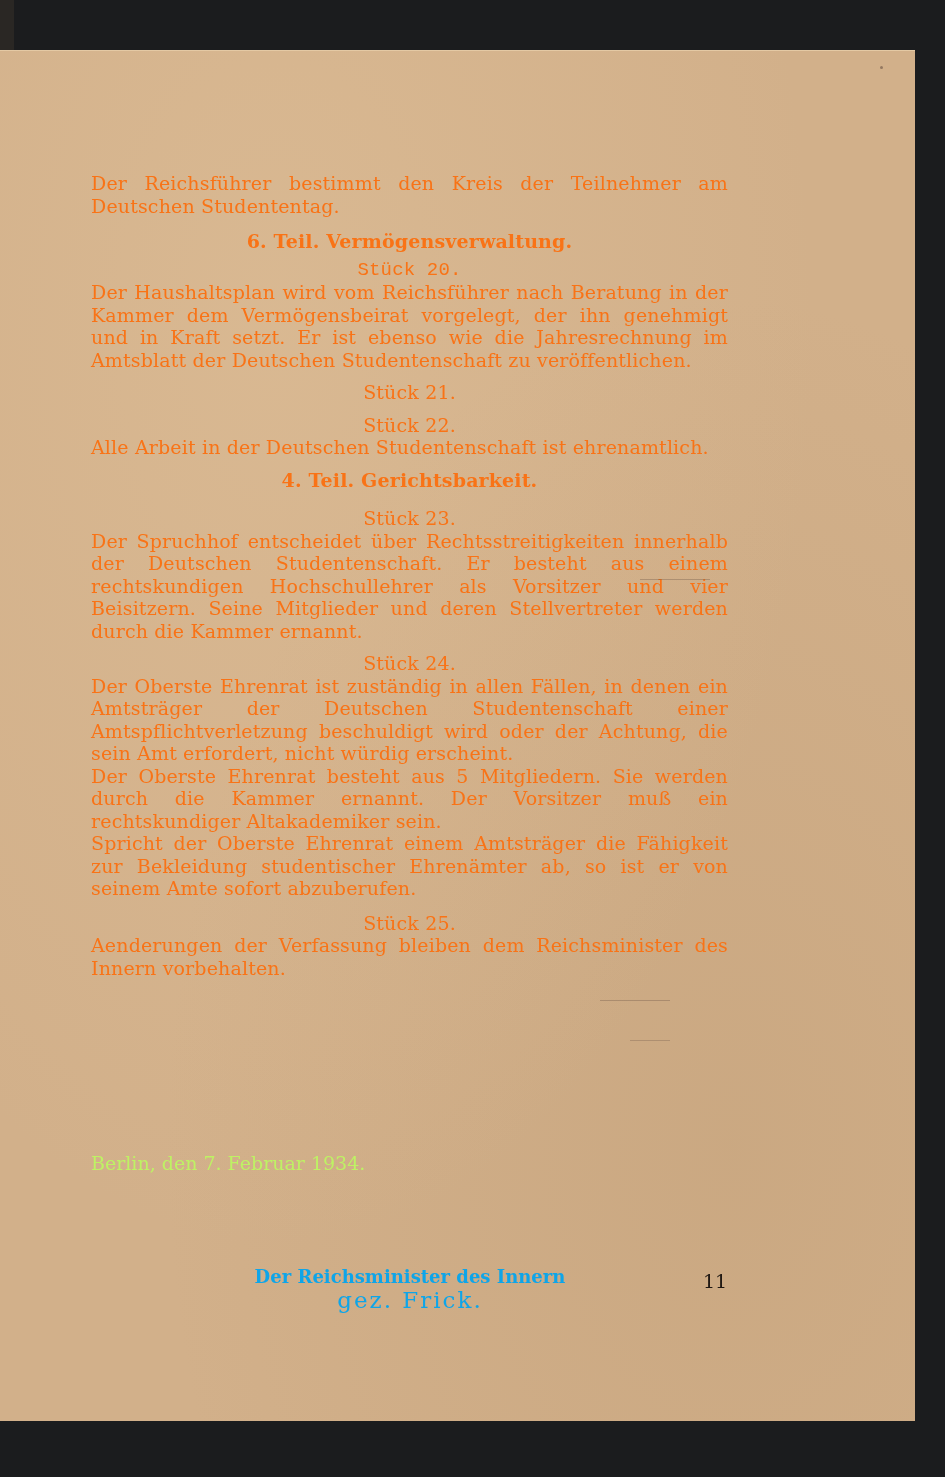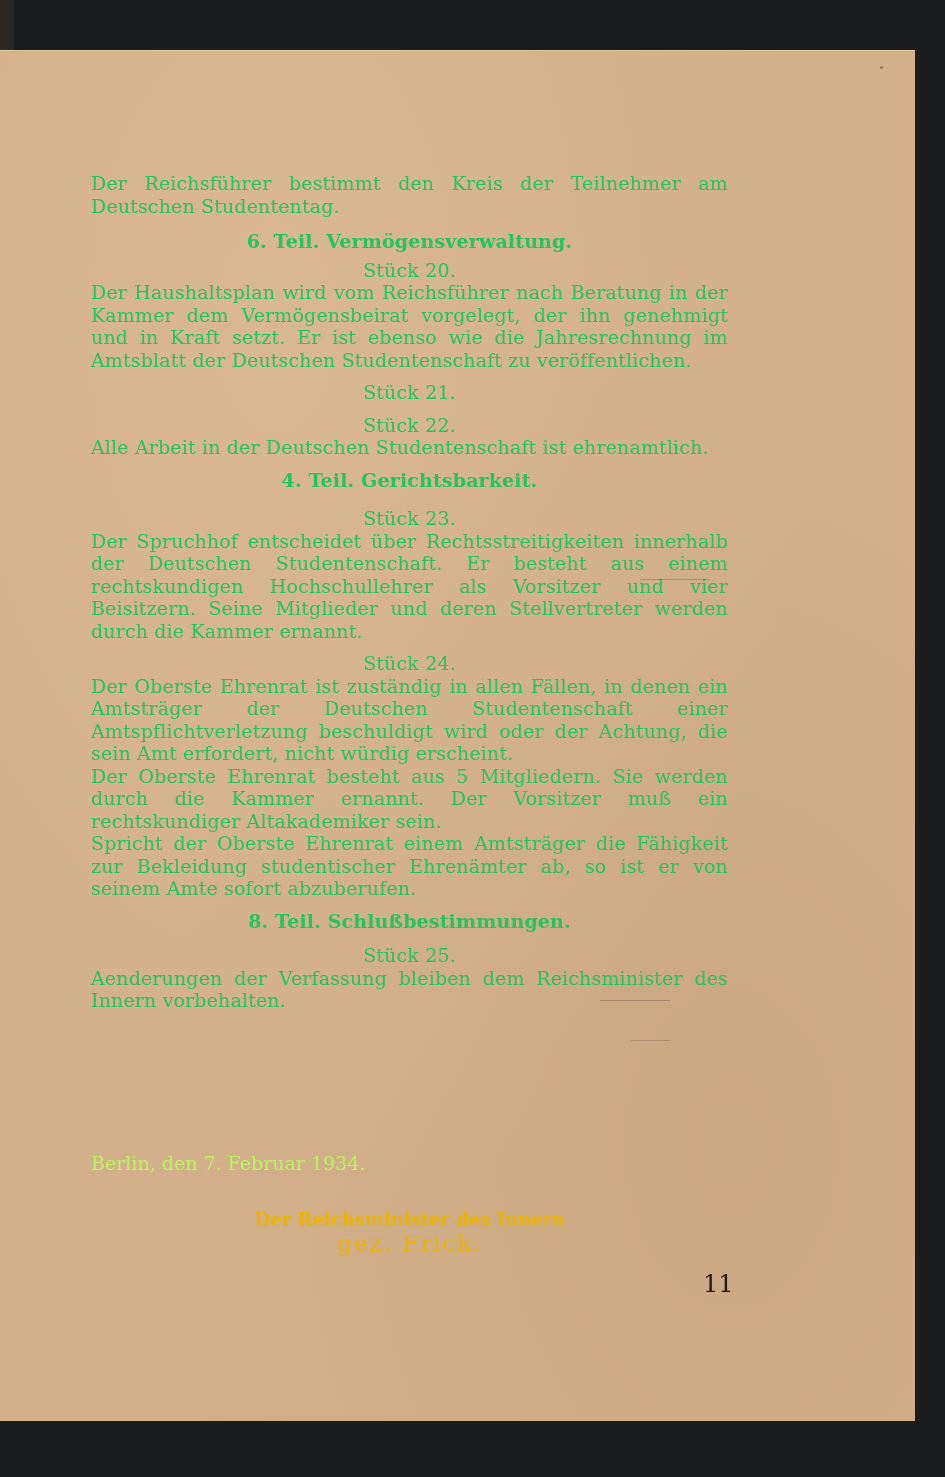--- a/index.html
+++ b/index.html
@@ -20,76 +20,75 @@
     width: 915px; height: 1371px;
     background: #d2b08a;
     background-image:
       radial-gradient(ellipse at 30% 20%, rgba(230,200,160,0.35), transparent 60%),
       radial-gradient(ellipse at 80% 80%, rgba(180,145,105,0.25), transparent 55%);
     box-shadow: inset 0 1px 0 #e4c9a4;
   }
   .text {
     position: absolute;
     left: 91px; width: 637px;
-    color: #22c55e;
+    color: #f97316;
     font-size: 19px;
     line-height: 22.5px;
     letter-spacing: 0.15px;
   }
   .p { margin: 0; text-align: justify; text-align-last: left; }
   .heading {
     text-align: center; font-weight: bold; font-size: 19px;
     margin: 10px 0 6px 0;
   }
   .stueck { text-align: center; margin-top: 10px; }
   .date {
     position: absolute; left: 91px; top: 1152px;
     color: #bef264; font-size: 19px;
   }
   .signature {
-    position: absolute; left: 250px; width: 320px; top: 1208px;
-    text-align: center; color: #eab308;
+    position: absolute; left: 250px; width: 320px; top: 1265px;
+    text-align: center; color: #0ea5e9;
   }
   .signature .title { font-weight: bold; font-size: 18px; line-height: 24px; }
   .signature .name { font-size: 23px; line-height: 22px; letter-spacing: 2px; }
   .page-number {
     position: absolute; left: 703px; top: 1270px;
-    font-size: 24px; color: #1e1712;
+    font-size: 19px; color: #1e1712;
   }
   .speck { position: absolute; background: #6b5444; border-radius: 50%; opacity: .6; }
 </style>
 </head>
 <body>
 
 <div class="spine"></div>
 
 <div class="page"></div>
 
 <div class="text" style="top:172px;">
   <p class="p">Der Reichsführer bestimmt den Kreis der Teilnehmer am Deutschen Studententag.</p>
 
   <div class="heading" style="margin-top:13px;">6. Teil. Vermögensverwaltung.</div>
-  <div class="stueck" style="margin-top:4px;">Stück 20.</div>
+  <div class="stueck" style="margin-top:4px;font-family:Liberation Mono, monospace;">Stück 20.</div>
   <p class="p">Der Haushaltsplan wird vom Reichsführer nach Beratung in der Kammer dem Vermögensbeirat vorgelegt, der ihn genehmigt und in Kraft setzt. Er ist ebenso wie die Jahresrechnung im Amtsblatt der Deutschen Studentenschaft zu veröffentlichen.</p>
 
   <div class="stueck">Stück 21.</div>
 
   <div class="stueck">Stück 22.</div>
   <p class="p">Alle Arbeit in der Deutschen Studentenschaft ist ehrenamtlich.</p>
 
   <div class="heading">4. Teil. Gerichtsbarkeit.</div>
   <div class="stueck" style="margin-top:16px;">Stück 23.</div>
   <p class="p">Der Spruchhof entscheidet über Rechtsstreitigkeiten innerhalb der Deutschen Studentenschaft. Er besteht aus einem rechtskundigen Hochschullehrer als Vorsitzer und vier Beisitzern. Seine Mitglieder und deren Stellvertreter werden durch die Kammer ernannt.</p>
 
   <div class="stueck">Stück 24.</div>
   <p class="p">Der Oberste Ehrenrat ist zuständig in allen Fällen, in denen ein Amtsträger der Deutschen Studentenschaft einer Amtspflichtverletzung beschuldigt wird oder der Achtung, die sein Amt erfordert, nicht würdig erscheint.</p>
   <p class="p">Der Oberste Ehrenrat besteht aus 5 Mitgliedern. Sie werden durch die Kammer ernannt. Der Vorsitzer muß ein rechtskundiger Altakademiker sein.</p>
   <p class="p">Spricht der Oberste Ehrenrat einem Amtsträger die Fähigkeit zur Bekleidung studentischer Ehrenämter ab, so ist er von seinem Amte sofort abzuberufen.</p>
 
-  <div class="heading">8. Teil. Schlußbestimmungen.</div>
   <div class="stueck" style="margin-top:12px;">Stück 25.</div>
   <p class="p">Aenderungen der Verfassung bleiben dem Reichsminister des Innern vorbehalten.</p>
 </div>
 
 <div class="date">Berlin, den 7. Februar 1934.</div>
 
 <div class="signature">
   <div class="title">Der Reichsminister des Innern</div>
   <div class="name">gez. Frick.</div>
 </div>

